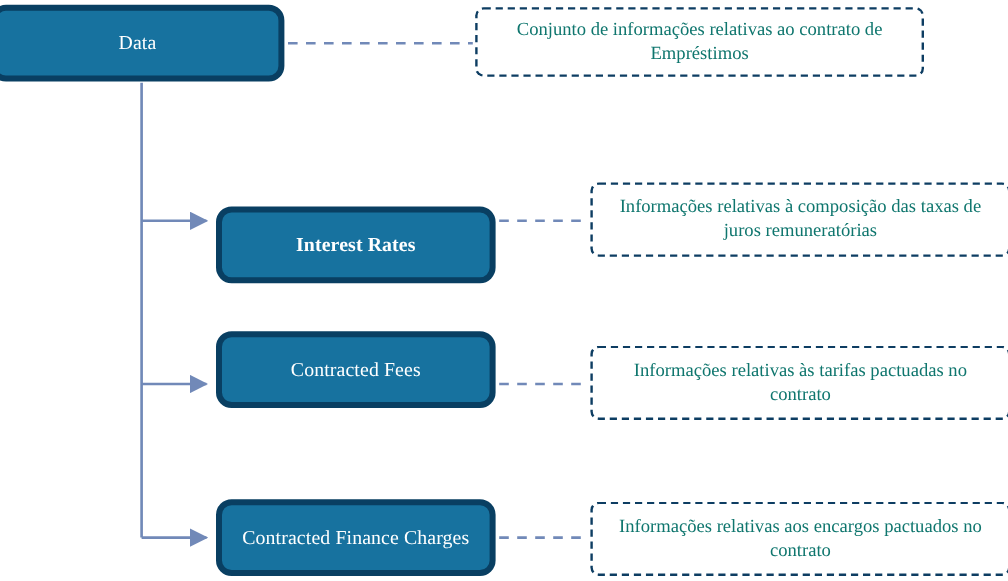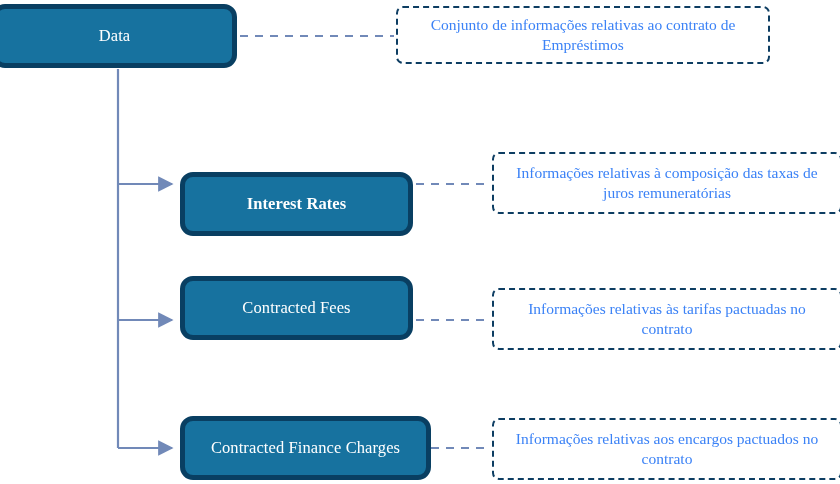--- a/index.html
+++ b/index.html
@@ -59,36 +59,36 @@
   }
   #node-contracted-fees {
     left: 180px;
     top: 276px;
     width: 233px;
     height: 64px;
   }
   #node-contracted-finance-charges {
     left: 180px;
     top: 416px;
-    width: 251px;
+    width: 233px;
     height: 64px;
   }
 
   
   .note {
     position: absolute;
     box-sizing: border-box;
     background: #ffffff;
     border: 2.5px dashed #0d3d62;
     border-radius: 7px;
     display: flex;
     align-items: center;
     justify-content: center;
     text-align: center;
-    color: #3b82f6;
+    color: #0f766e;
     font-size: 15.5px;
     line-height: 1.32;
     padding: 4px 10px;
   }
 
   #note-data {
     left: 396px;
     top: 6px;
     width: 374px;
     height: 58px;

